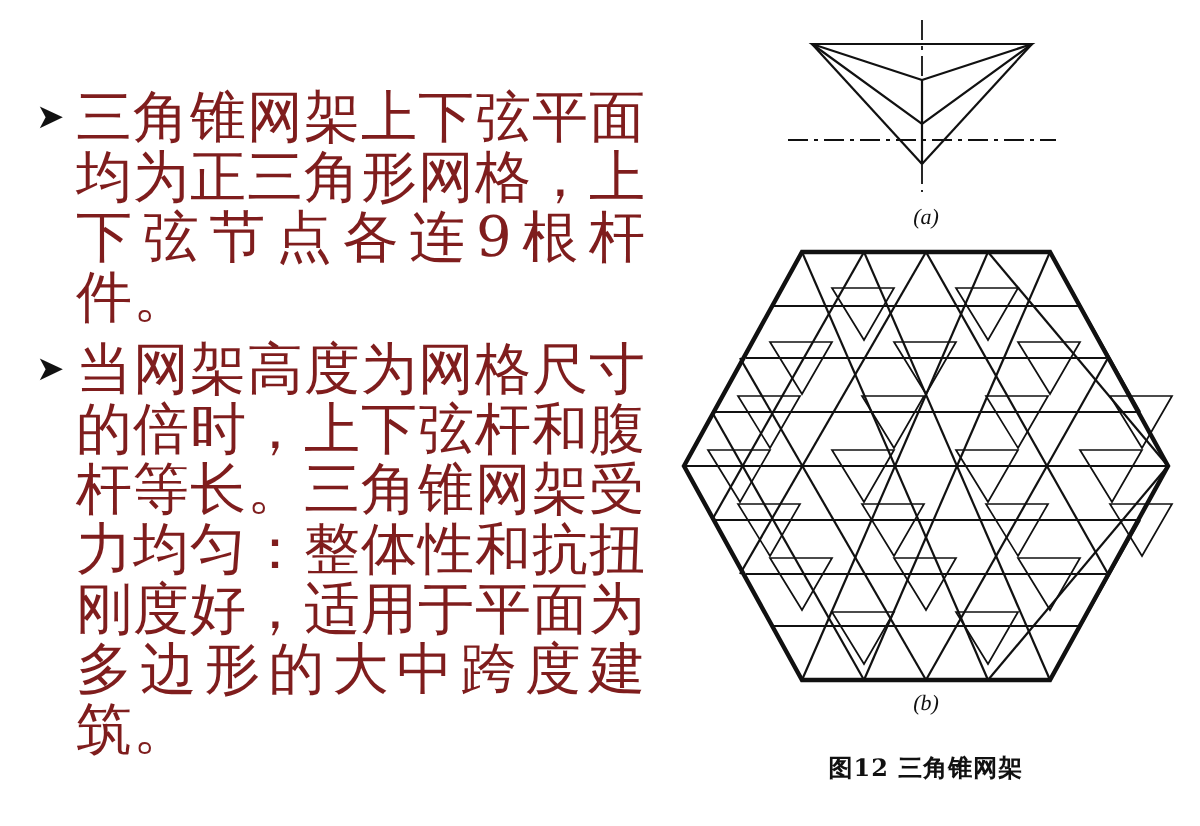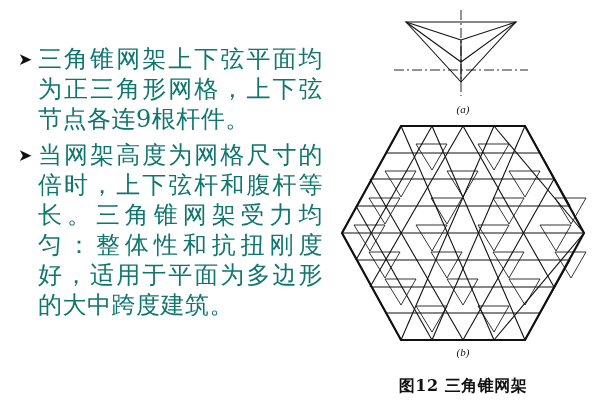--- a/index.html
+++ b/index.html
@@ -35,23 +35,23 @@
     flex: 0 0 auto;
     font-size: 17px;
     line-height: 30px;
     color: #111;
     width: 20px;
     text-align: left;
     font-family: "DejaVu Sans", sans-serif;
   }
   .bullet-text {
     flex: 1 1 auto;
-    font-size: 24px;
+    font-size: 28px;
     line-height: 30px;
-    color: #0f766e;
+    color: #7f1d1d;
     font-family: "DejaVu Serif", serif;
     letter-spacing: 0.5px;
     text-align: justify;
   }
   
   .figure-area {
     position: absolute;
     left: 326px;
     top: 0;
     width: 274px;
@@ -92,21 +92,21 @@
     font-style: italic;
     font-family: "Liberation Serif", serif;
     color: #111;
   }
   .fig-title {
     position: absolute;
     left: 0;
     top: 376px;
     width: 274px;
     text-align: center;
-    font-size: 16px;
+    font-size: 12px;
     font-weight: bold;
     font-family: "DejaVu Serif", serif;
     color: #111;
     letter-spacing: 0.5px;
   }
   svg { display: block; }
 </style>
 </head>
 <body>
 

